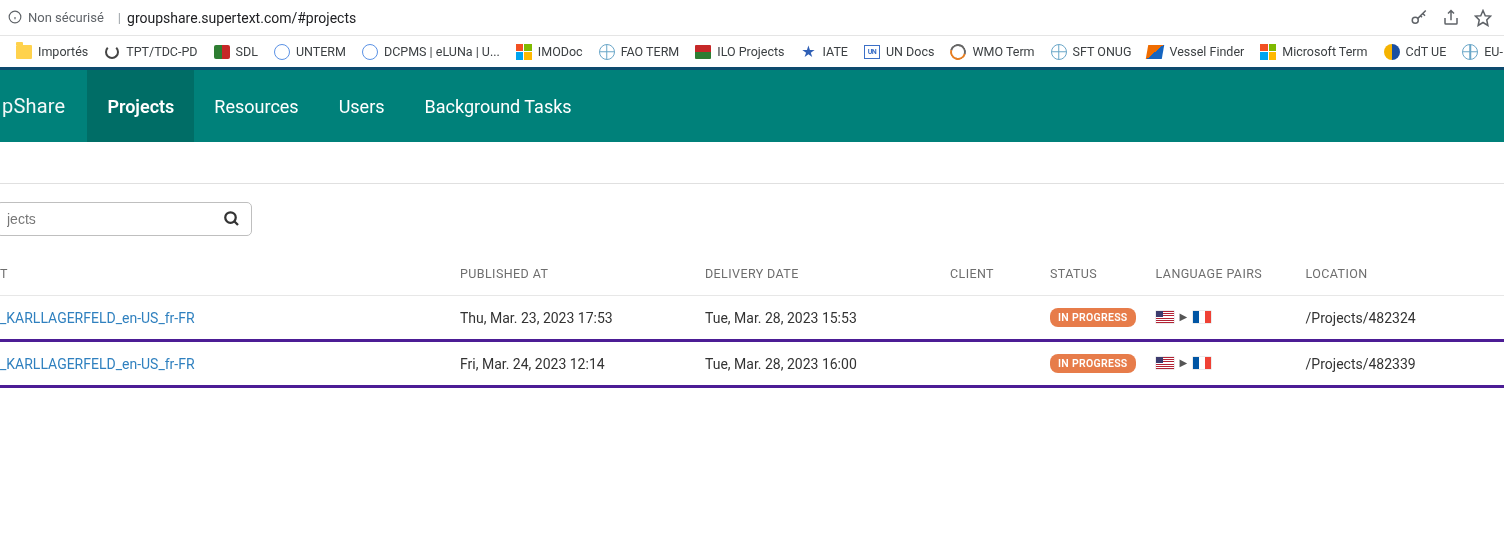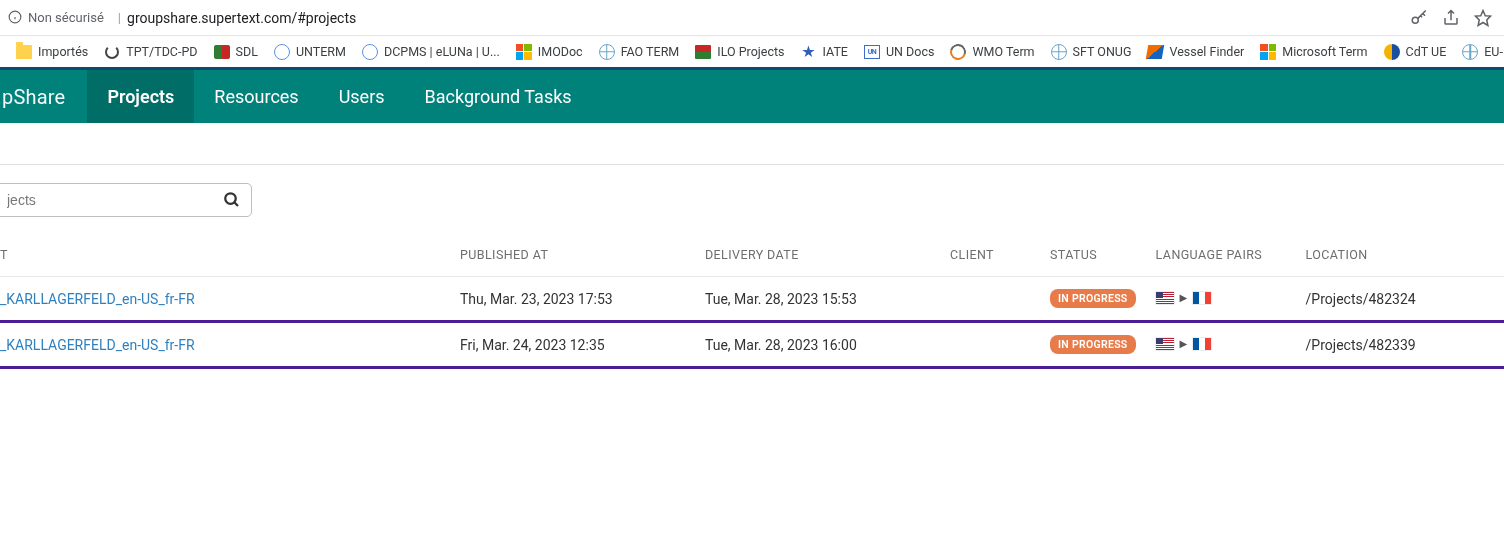--- a/index.html
+++ b/index.html
@@ -12,21 +12,21 @@
     .browser-bar .url { color: #202124; font-size: 14px; flex: 1; }
     .browser-bar .right-icons { display: flex; align-items: center; gap: 14px; color: #5f6368; margin-right: 4px; }
     .browser-bar .right-icons svg { width: 18px; height: 18px; }
 
     
     .bookmarks-bar { height: 34px; background: #fff; display: flex; align-items: center; padding: 0 10px; gap: 4px; border-bottom: 3px solid #0c4a6e; overflow: hidden; }
     .bookmark { display: inline-flex; align-items: center; gap: 6px; padding: 4px 6px; border-radius: 4px; color: #3c4043; font-size: 12.5px; white-space: nowrap; cursor: pointer; }
     .bk-icon { width: 16px; height: 16px; display: inline-flex; align-items: center; justify-content: center; font-size: 10px; border-radius: 2px; }
 
     
-    .topnav { height: 53px; background: #00817a; display: flex; align-items: stretch; color: #fff; }
+    .topnav { height: 72px; background: #00817a; display: flex; align-items: stretch; color: #fff; }
     .brand { display: flex; align-items: center; padding: 0 22px 0 2px; font-size: 20px; font-weight: 400; letter-spacing: .2px; background: #00817a; }
     .brand .half { opacity: .95; }
     .nav-item { display: flex; align-items: center; padding: 0 20px; font-size: 18px; cursor: pointer; }
     .nav-item.active { background: #006d66; font-weight: 600; }
 
     
     .toolbar-strip { height: 42px; background: #fff; border-bottom: 1px solid #e0e0e0; }
 
     
     .search-area { padding: 18px 0 18px 0; }
@@ -260,21 +260,21 @@
       <span class="lang-pair">
         <span class="flag flag-us"></span>
         <span class="arrow-sep">▶</span>
         <span class="flag flag-fr"></span>
       </span>
     </td>
     <td class="col-location">/Projects/482324</td>
   </tr>
       <tr>
     <td class="col-project"><span class="proj-link">_KARLLAGERFELD_en-US_fr-FR</span></td>
-    <td class="col-published">Fri, Mar. 24, 2023 12:35</td>
+    <td class="col-published">Fri, Mar. 24, 2023 12:14</td>
     <td class="col-delivery">Tue, Mar. 28, 2023 16:00</td>
     <td class="col-client"></td>
     <td class="col-status"><span class="badge">IN PROGRESS</span></td>
     <td class="col-lang">
       <span class="lang-pair">
         <span class="flag flag-us"></span>
         <span class="arrow-sep">▶</span>
         <span class="flag flag-fr"></span>
       </span>
     </td>

